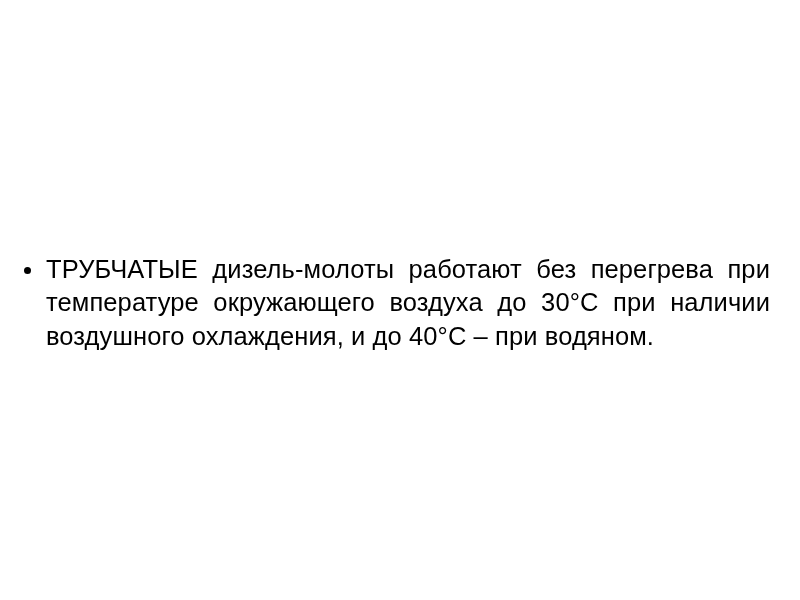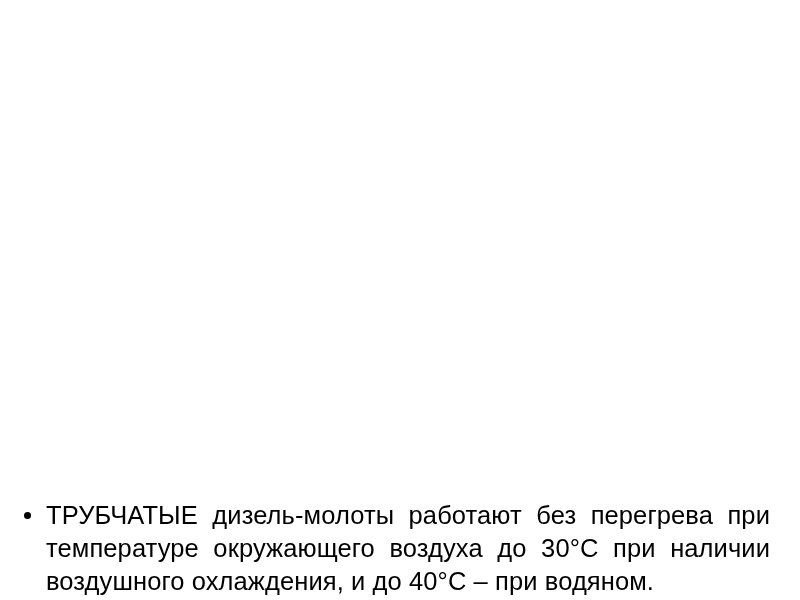--- a/index.html
+++ b/index.html
@@ -14,21 +14,21 @@
     color: #000000;
     overflow: hidden;
   }
   .slide {
     width: 800px;
     height: 600px;
     box-sizing: border-box;
     padding: 8px 30px 0 18px;
     display: flex;
     flex-direction: column;
-    justify-content: flex-end;
+    justify-content: center;
   }
   ul.bullets {
     list-style: none;
     margin: 0;
     padding: 0;
   }
   ul.bullets > li {
     position: relative;
     padding-left: 28px;
     margin: 0 0 2px 0;

